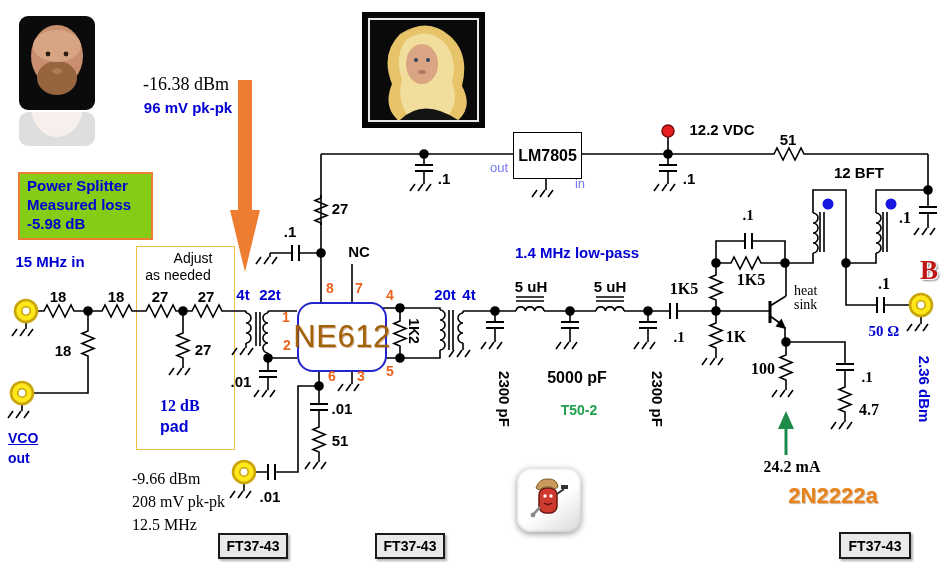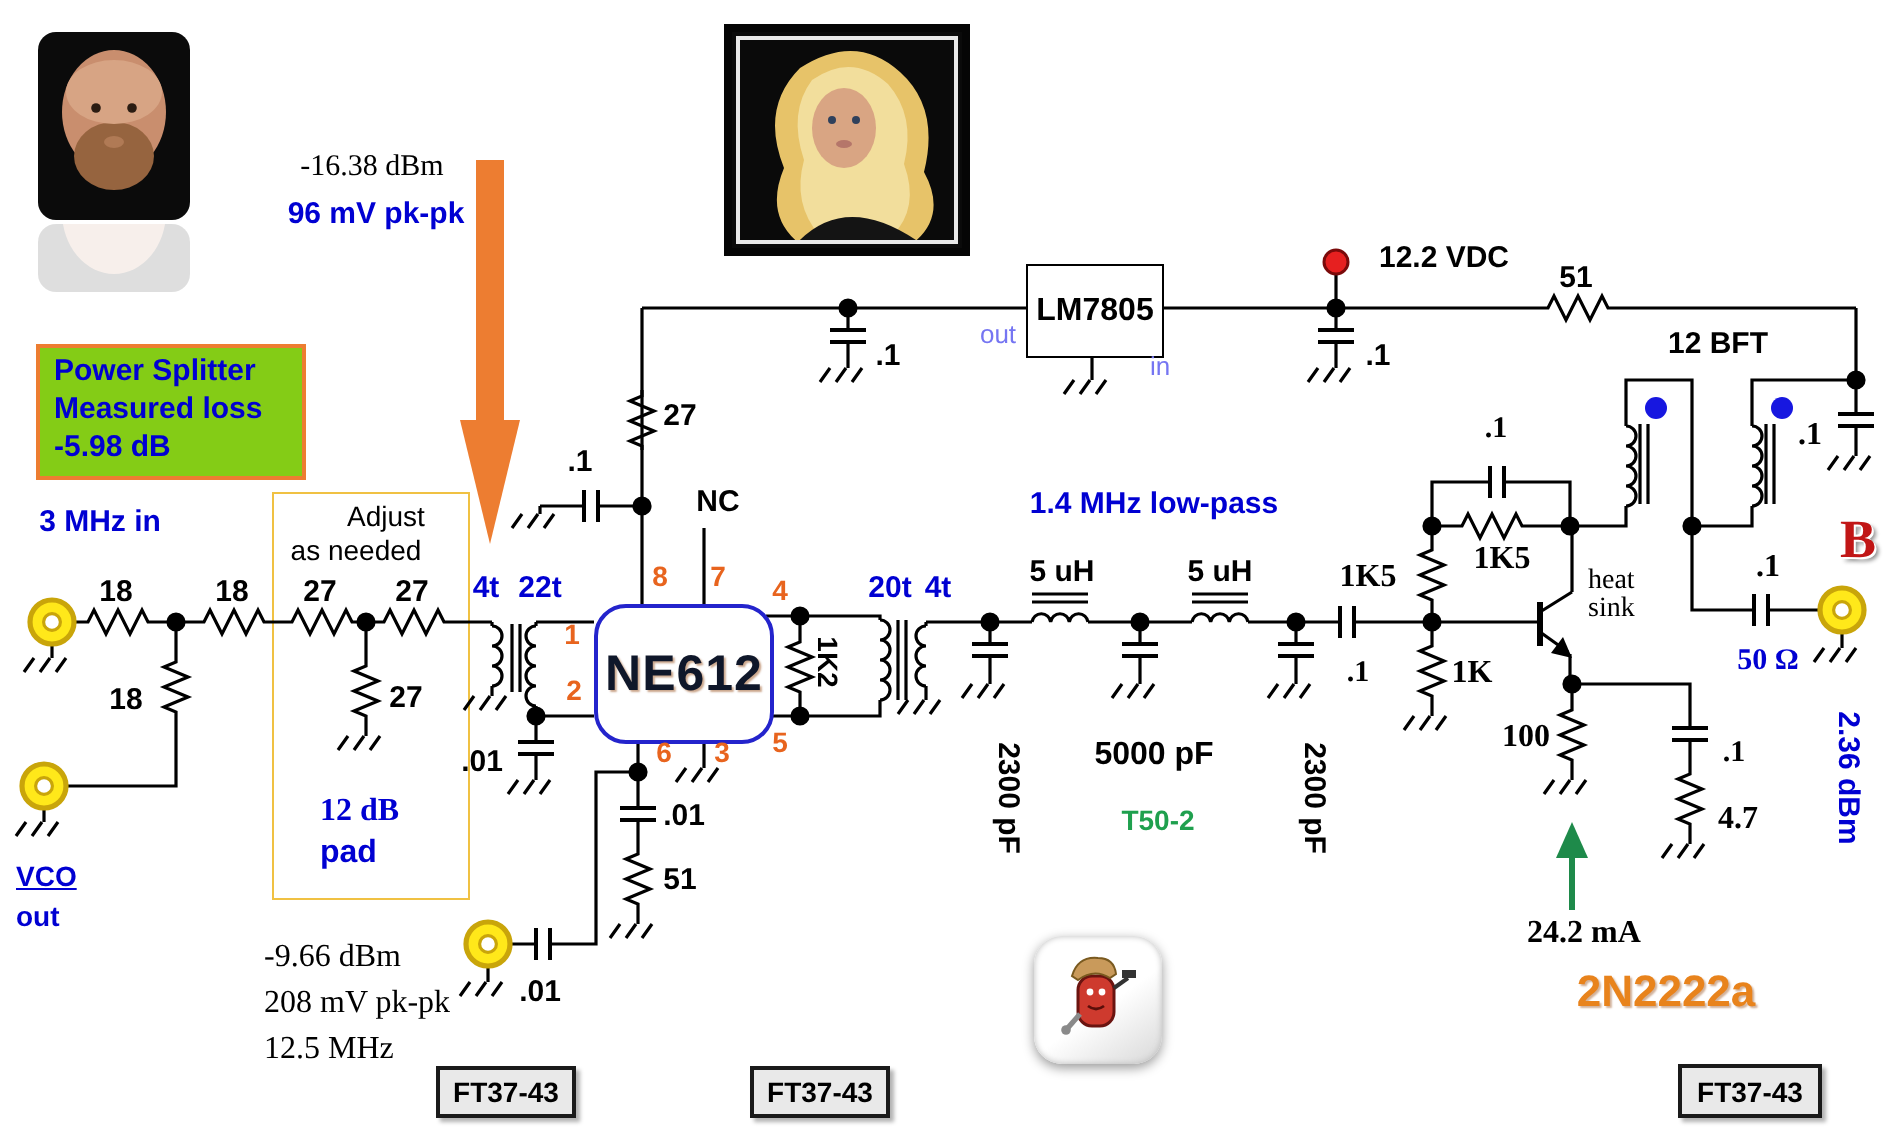--- a/index.html
+++ b/index.html
@@ -4,27 +4,27 @@
 <style>
   html,body{margin:0;padding:0;background:#fff;}
   #stage{position:relative;width:950px;height:572px;background:#fff;overflow:hidden;
          font-family:"Liberation Sans",sans-serif;}
   #wires{position:absolute;left:0;top:0;z-index:1;}
   .lb{position:absolute;white-space:nowrap;color:#000;z-index:3;
       font-family:"Liberation Sans",sans-serif;}
   .ctr{transform:translate(-50%,-50%);}
   .rot{transform:translate(-50%,-50%) rotate(90deg);}
   .b{font-weight:bold;}
-  .f13{font-size:13px}.f14{font-size:14px}.f15{font-size:15px}.f16{font-size:16px}.f17{font-size:15px}
+  .f13{font-size:13px}.f14{font-size:14px}.f15{font-size:15px}.f16{font-size:16px}.f17{font-size:18px}
   .blue{color:#0000D2;font-weight:bold;}
   .ser{font-family:"Liberation Serif",serif;}
   .pur{color:#7575F2;}
   .grn{color:#1FA04E;font-weight:bold;}
   .pin{color:#E8641E;font-weight:bold;font-size:14px;}
-  .chipname{font-size:25px;font-weight:bold;color:#0f172a;letter-spacing:.5px;
+  .chipname{font-size:31px;font-weight:normal;color:#a16207;letter-spacing:.5px;
             text-shadow:1px 1px 1px rgba(140,60,0,.45);}
   .q2n{font-size:22px;font-weight:bold;color:#E8831C;text-shadow:1px 1px 1px rgba(140,60,0,.4);}
   .blogo{font-family:"Liberation Serif",serif;font-size:27px;font-weight:bold;color:#C11616;
          text-shadow:-1px -1px 0 #fff,1px 1px 0 #fff,2px 2px 2px #8a8a8a;}
   .psbox{position:absolute;left:18px;top:172px;width:124px;height:62px;border:2px solid #ED7D31;
          background:#84cc16;z-index:2;padding:2px 0 0 7px;line-height:19px;}
   .padbox{position:absolute;left:136px;top:246px;width:97px;height:202px;
           border:1.5px solid #F0C143;background:transparent;z-index:0;}
   .regbox{position:absolute;left:513px;top:132px;width:67px;height:45px;border:1.6px solid #000;
           background:#fff;z-index:2;display:flex;align-items:center;justify-content:center;}
@@ -294,21 +294,21 @@
       <path d="M18,28 q4,3 8,0" stroke="#5a0e0a" fill="none" stroke-width="1.4"></path>
       <path d="M31,19 L38,14" stroke="#333" stroke-width="2"></path>
       <rect x="35" y="10" width="7" height="4" fill="#333"></rect>
       <path d="M14,32 L7,40" stroke="#8a8a8a" stroke-width="2.6"></path>
         <circle cx="7" cy="40" r="2.4" fill="#8a8a8a"></circle>
     </svg>
   </div>
 
   <span class="lb ser f17 ctr" style="left:186px;top:84px;">-16.38 dBm</span>
   <span class="lb blue f15 ctr" style="left:188px;top:107px;">96 mV pk-pk</span>
-  <span class="lb blue f15 ctr" style="left:50px;top:261px;">3 MHz in</span>
+  <span class="lb blue f15 ctr" style="left:50px;top:261px;">15 MHz in</span>
 
   <span class="lb b f15 ctr" style="left:58px;top:296px;">18</span>
   <span class="lb b f15 ctr" style="left:116px;top:296px;">18</span>
   <span class="lb b f15 ctr" style="left:63px;top:350px;">18</span>
   <span class="lb b f15 ctr" style="left:160px;top:296px;">27</span>
   <span class="lb b f15 ctr" style="left:206px;top:296px;">27</span>
   <span class="lb b f15 ctr" style="left:203px;top:349px;">27</span>
   <span class="lb f14 ctr" style="left:174px;top:258px;margin-left:19px;">Adjust</span>
   <span class="lb f14 ctr" style="left:178px;top:275px;">as needed</span>
   <span class="lb blue f16" style="left:160px;top:397px;font-family:Liberation Serif, serif;">12 dB</span>

